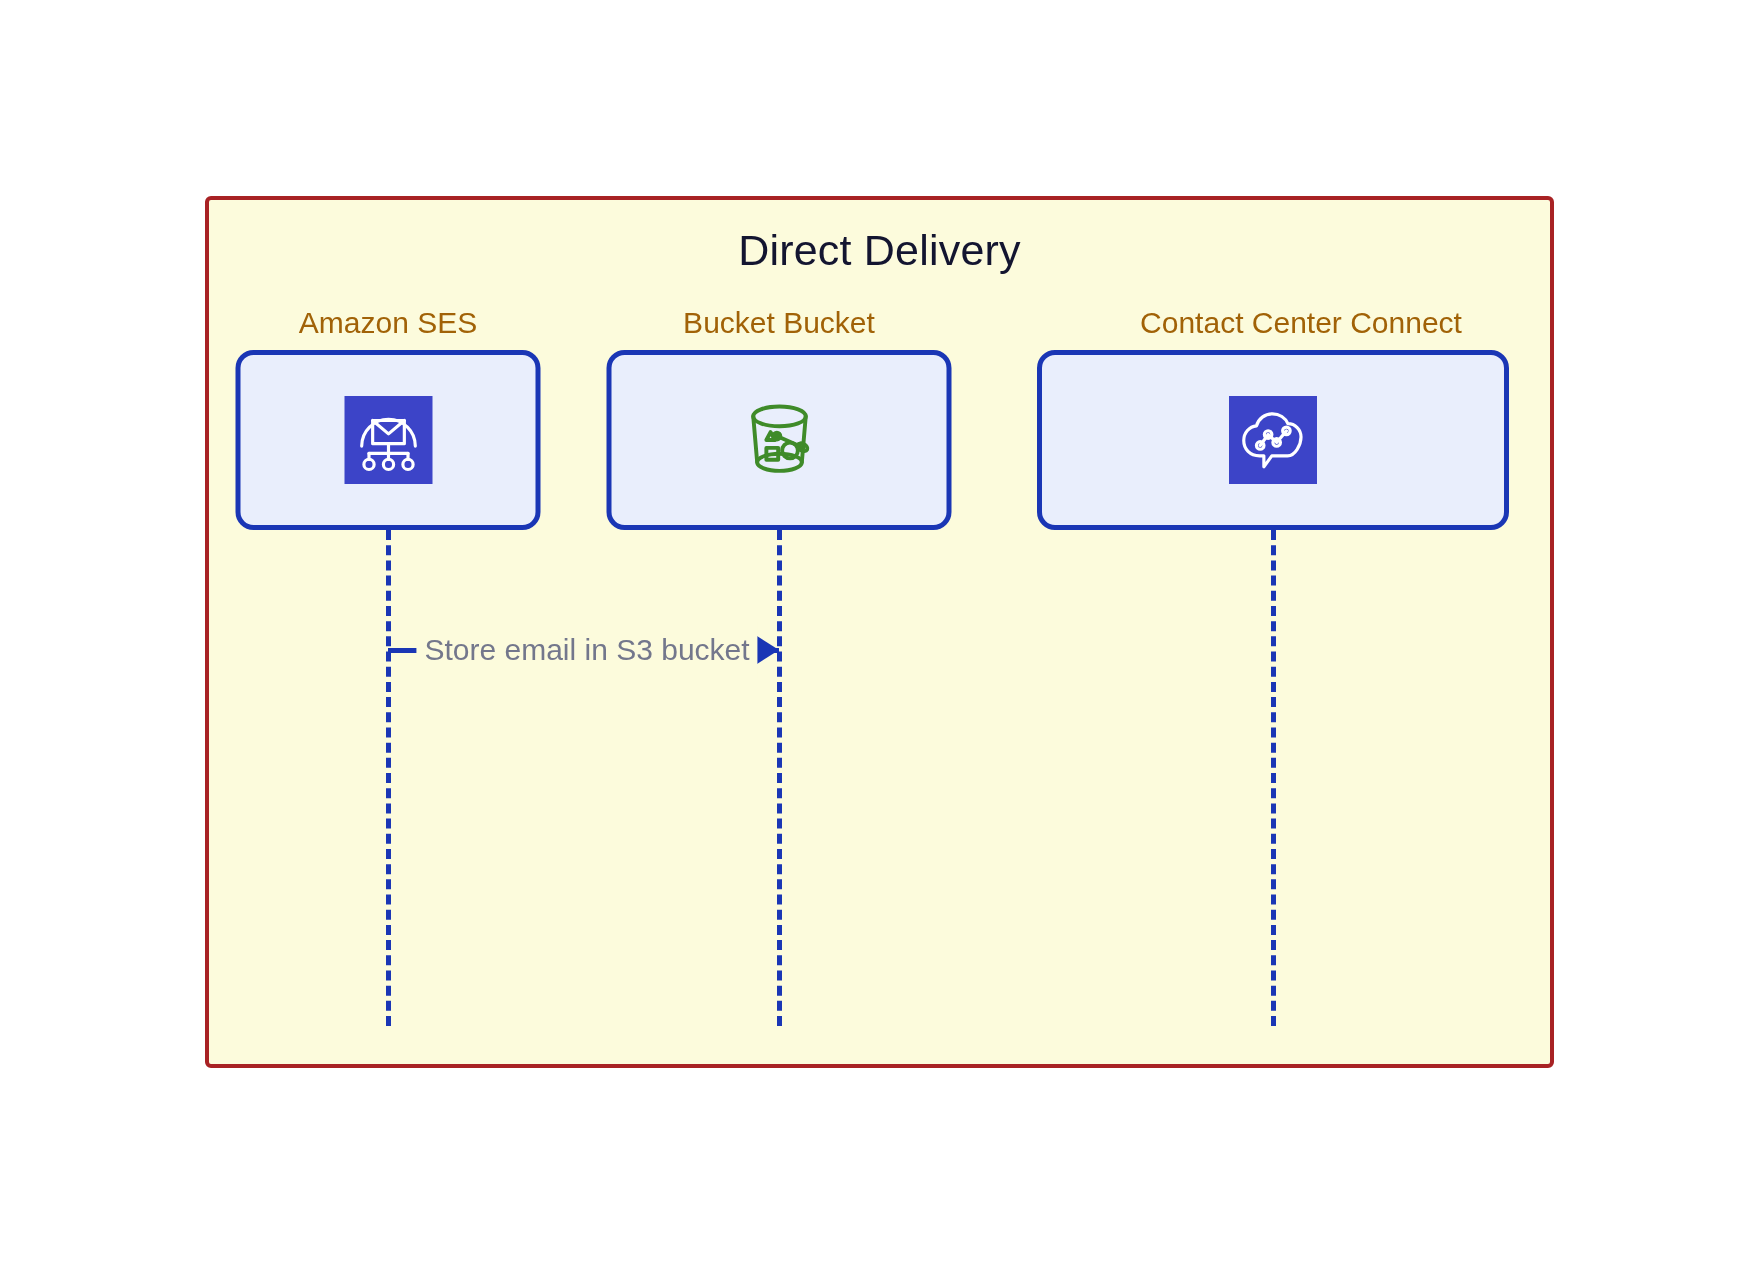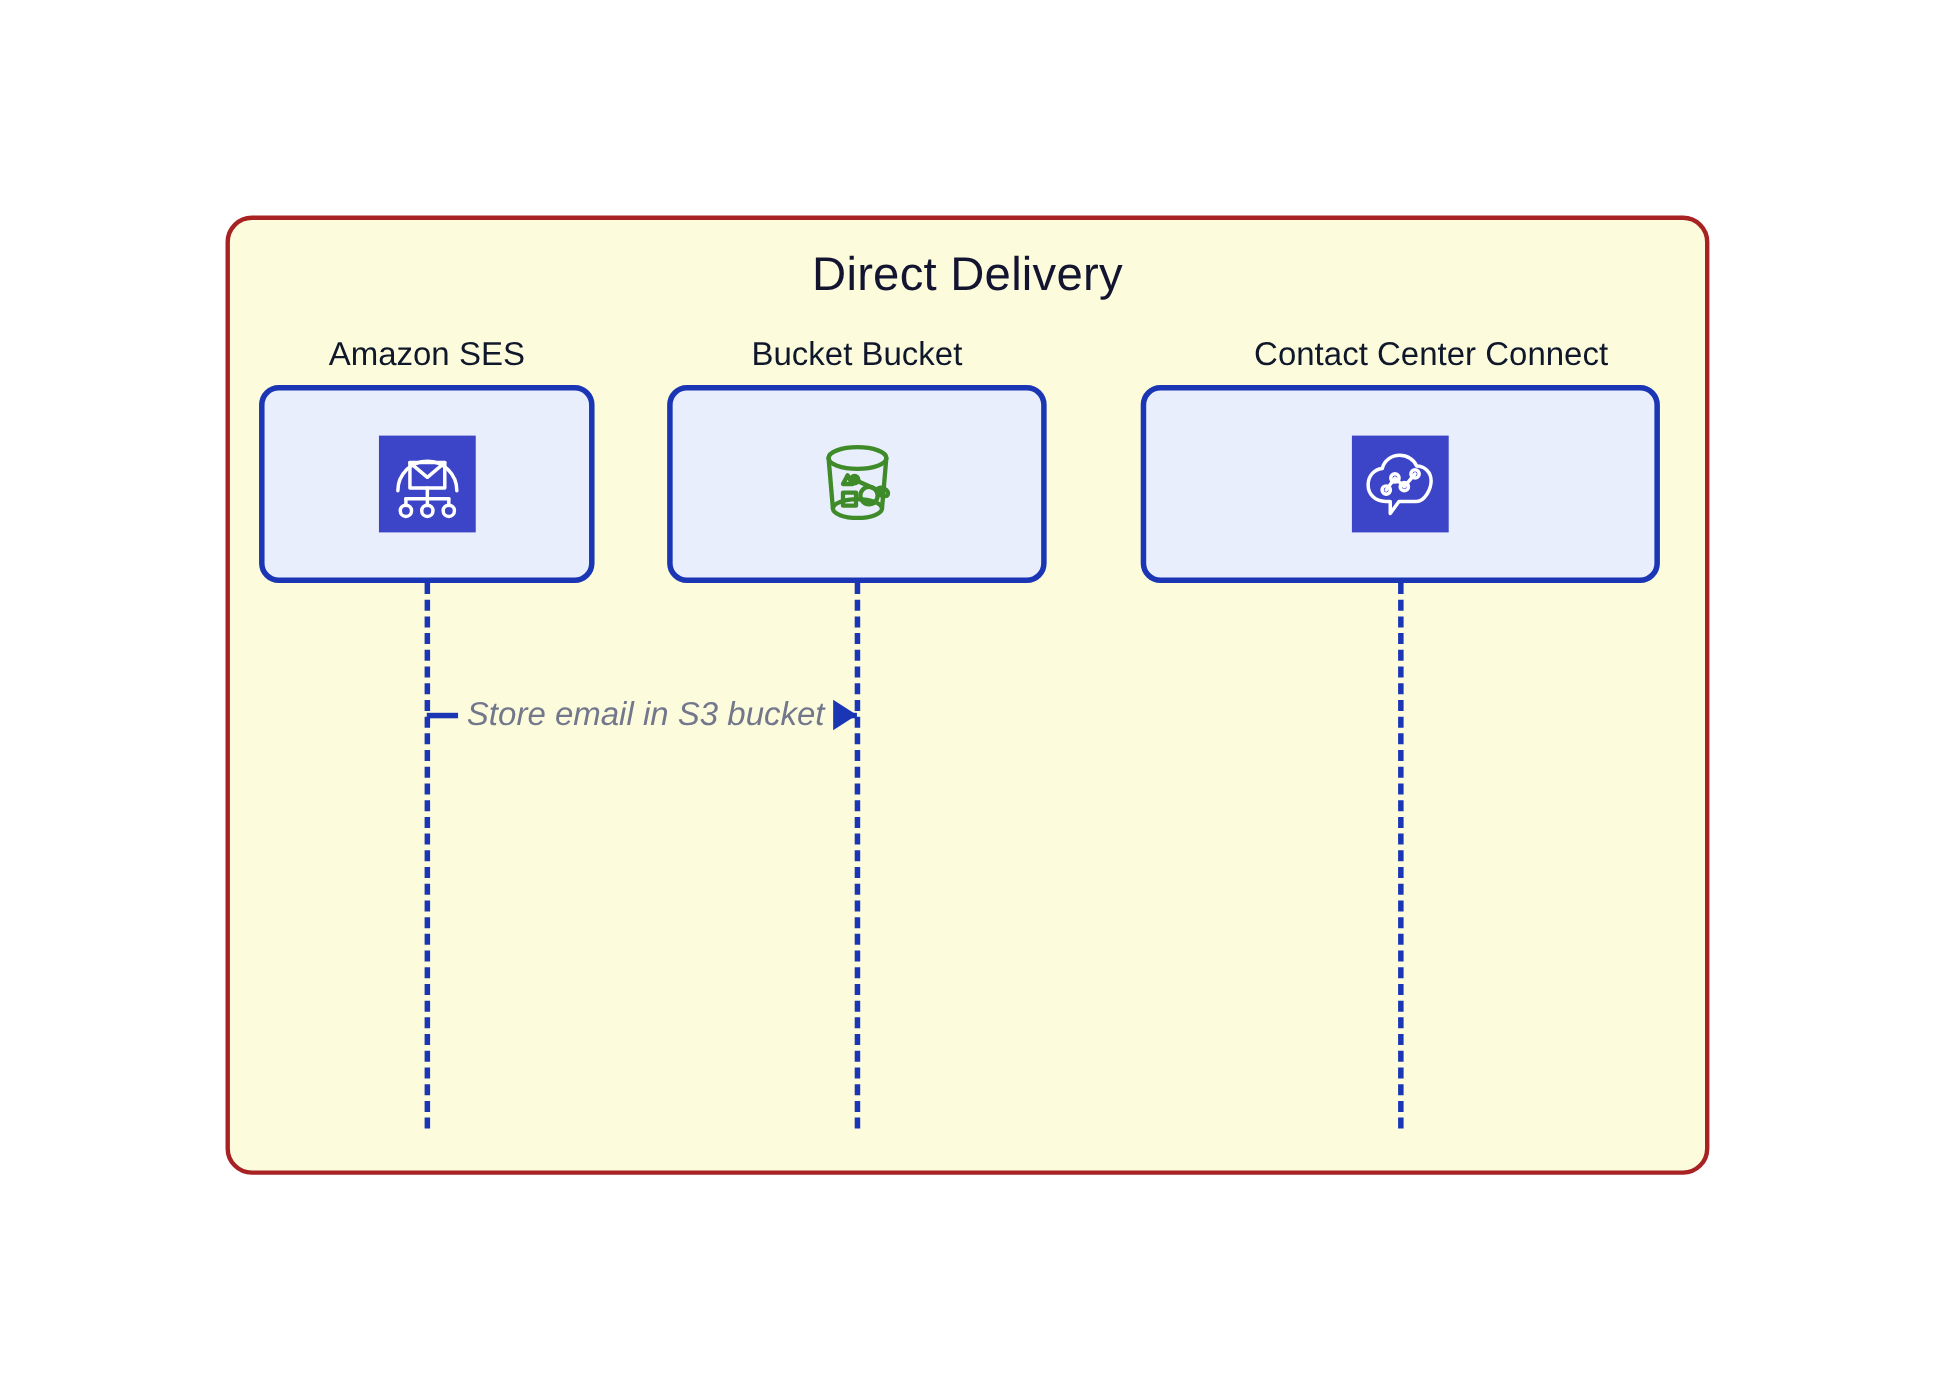--- a/index.html
+++ b/index.html
@@ -22,39 +22,39 @@
   
   .frame {
     position: absolute;
     left: 205px;
     top: 196px;
     width: 1349px;
     height: 872px;
     box-sizing: border-box;
     background: #fcfbdc;
     border: 4px solid #a82224;
-    border-radius: 24px;
+    border-radius: 6px;
   }
   .frame-title {
     position: absolute;
     left: 0;
     top: 26px;
     width: 100%;
     text-align: center;
     font-size: 43px;
     color: #131530;
     letter-spacing: .2px;
     font-weight: 400;
     white-space: nowrap;
   }
   .p-label {
     position: absolute;
     text-align: left;
     font-size: 30px;
-    color: #0f172a;
+    color: #a16207;
     white-space: nowrap;
     transform: translateX(-50%);
   }
   .p-box {
     position: absolute;
     box-sizing: border-box;
     background: #e9eefc;
     border: 5px solid #1a36b5;
     border-radius: 18px;
     transform: translateX(-50%);
@@ -102,21 +102,20 @@
     height: 0;
     border-top: 14px solid transparent;
     border-bottom: 14px solid transparent;
     border-left: 22px solid #1a36b5;
     transform: translateY(-14px);
   }
   .msg-text {
     position: absolute;
     top: 0;
     font-size: 30px;
-    font-style: italic;
     color: #73778c;
     background: #fcfbdc;
     padding: 0 8px;
     white-space: nowrap;
     transform: translateX(-50%);
     line-height: 56px;
     pointer-events: auto;
     text-align: right;
   }
 </style>

